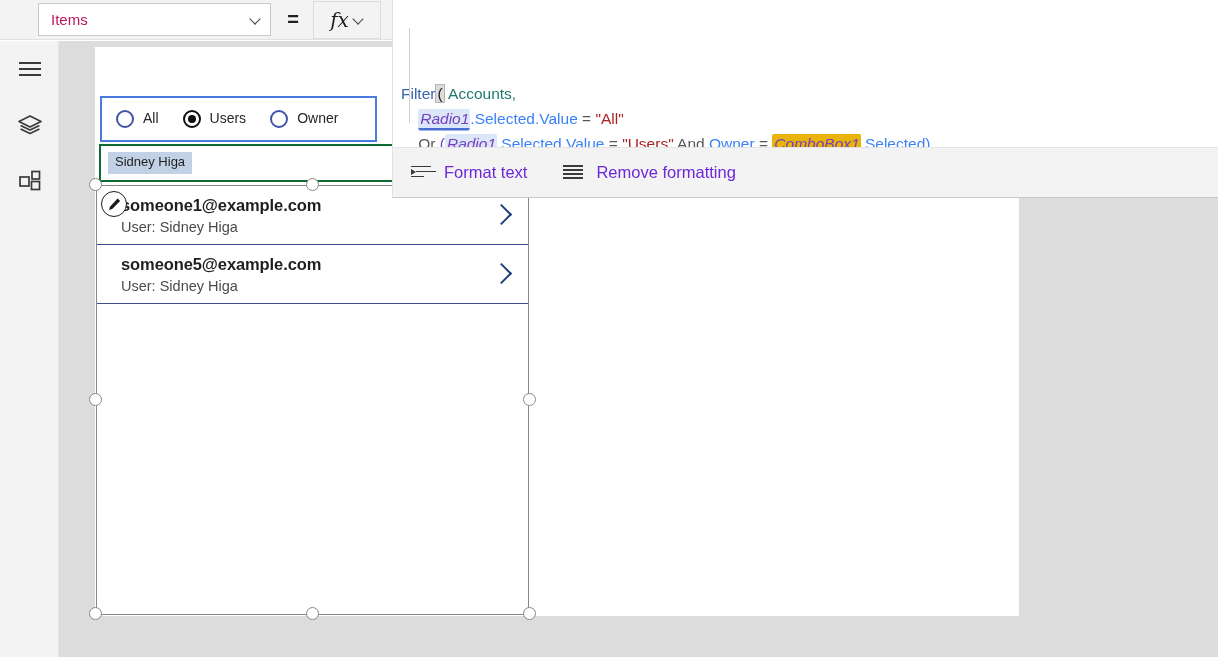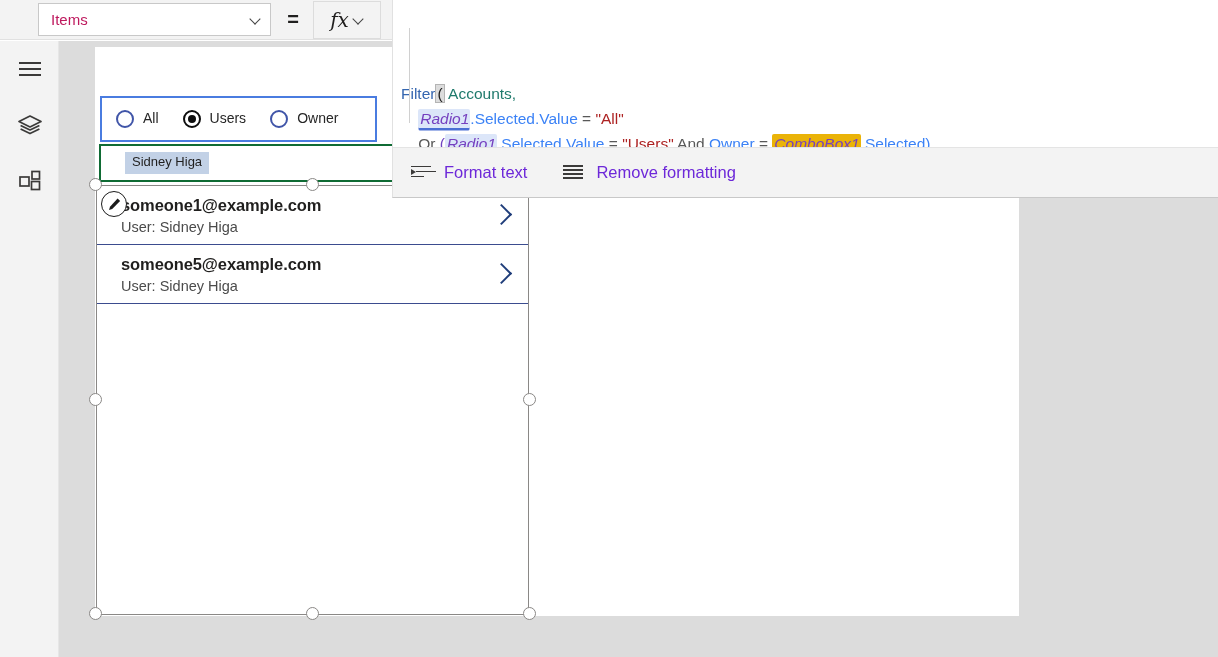--- a/index.html
+++ b/index.html
@@ -96,21 +96,21 @@
     width: 8px; height: 8px; border-radius: 50%; background: #0d0d0d;
   }
   .radio-opt .rlbl {
     margin-left: 9px; font-size: 14px; color: #262626; white-space: nowrap;
   }
 
   
   .combobox {
     position: absolute; left: 99px; top: 144px; width: 430px; height: 38px;
     background: #ffffff; border: 2px solid #157347;
-    display: flex; align-items: center; padding-left: 24px; z-index: 5;
+    display: flex; align-items: center; padding-left: 7px; z-index: 5;
   }
   .combobox.greenline { border-color: #0f6b34; }
   .chip {
     background: #c2d1e6; color: #201f1e; font-size: 13px;
     padding: 3px 7px 4px 7px; line-height: 1.1; white-space: nowrap;
   }
 
   
   .gallery {
     position: absolute; left: 96px; top: 185px; width: 433px; height: 430px;

